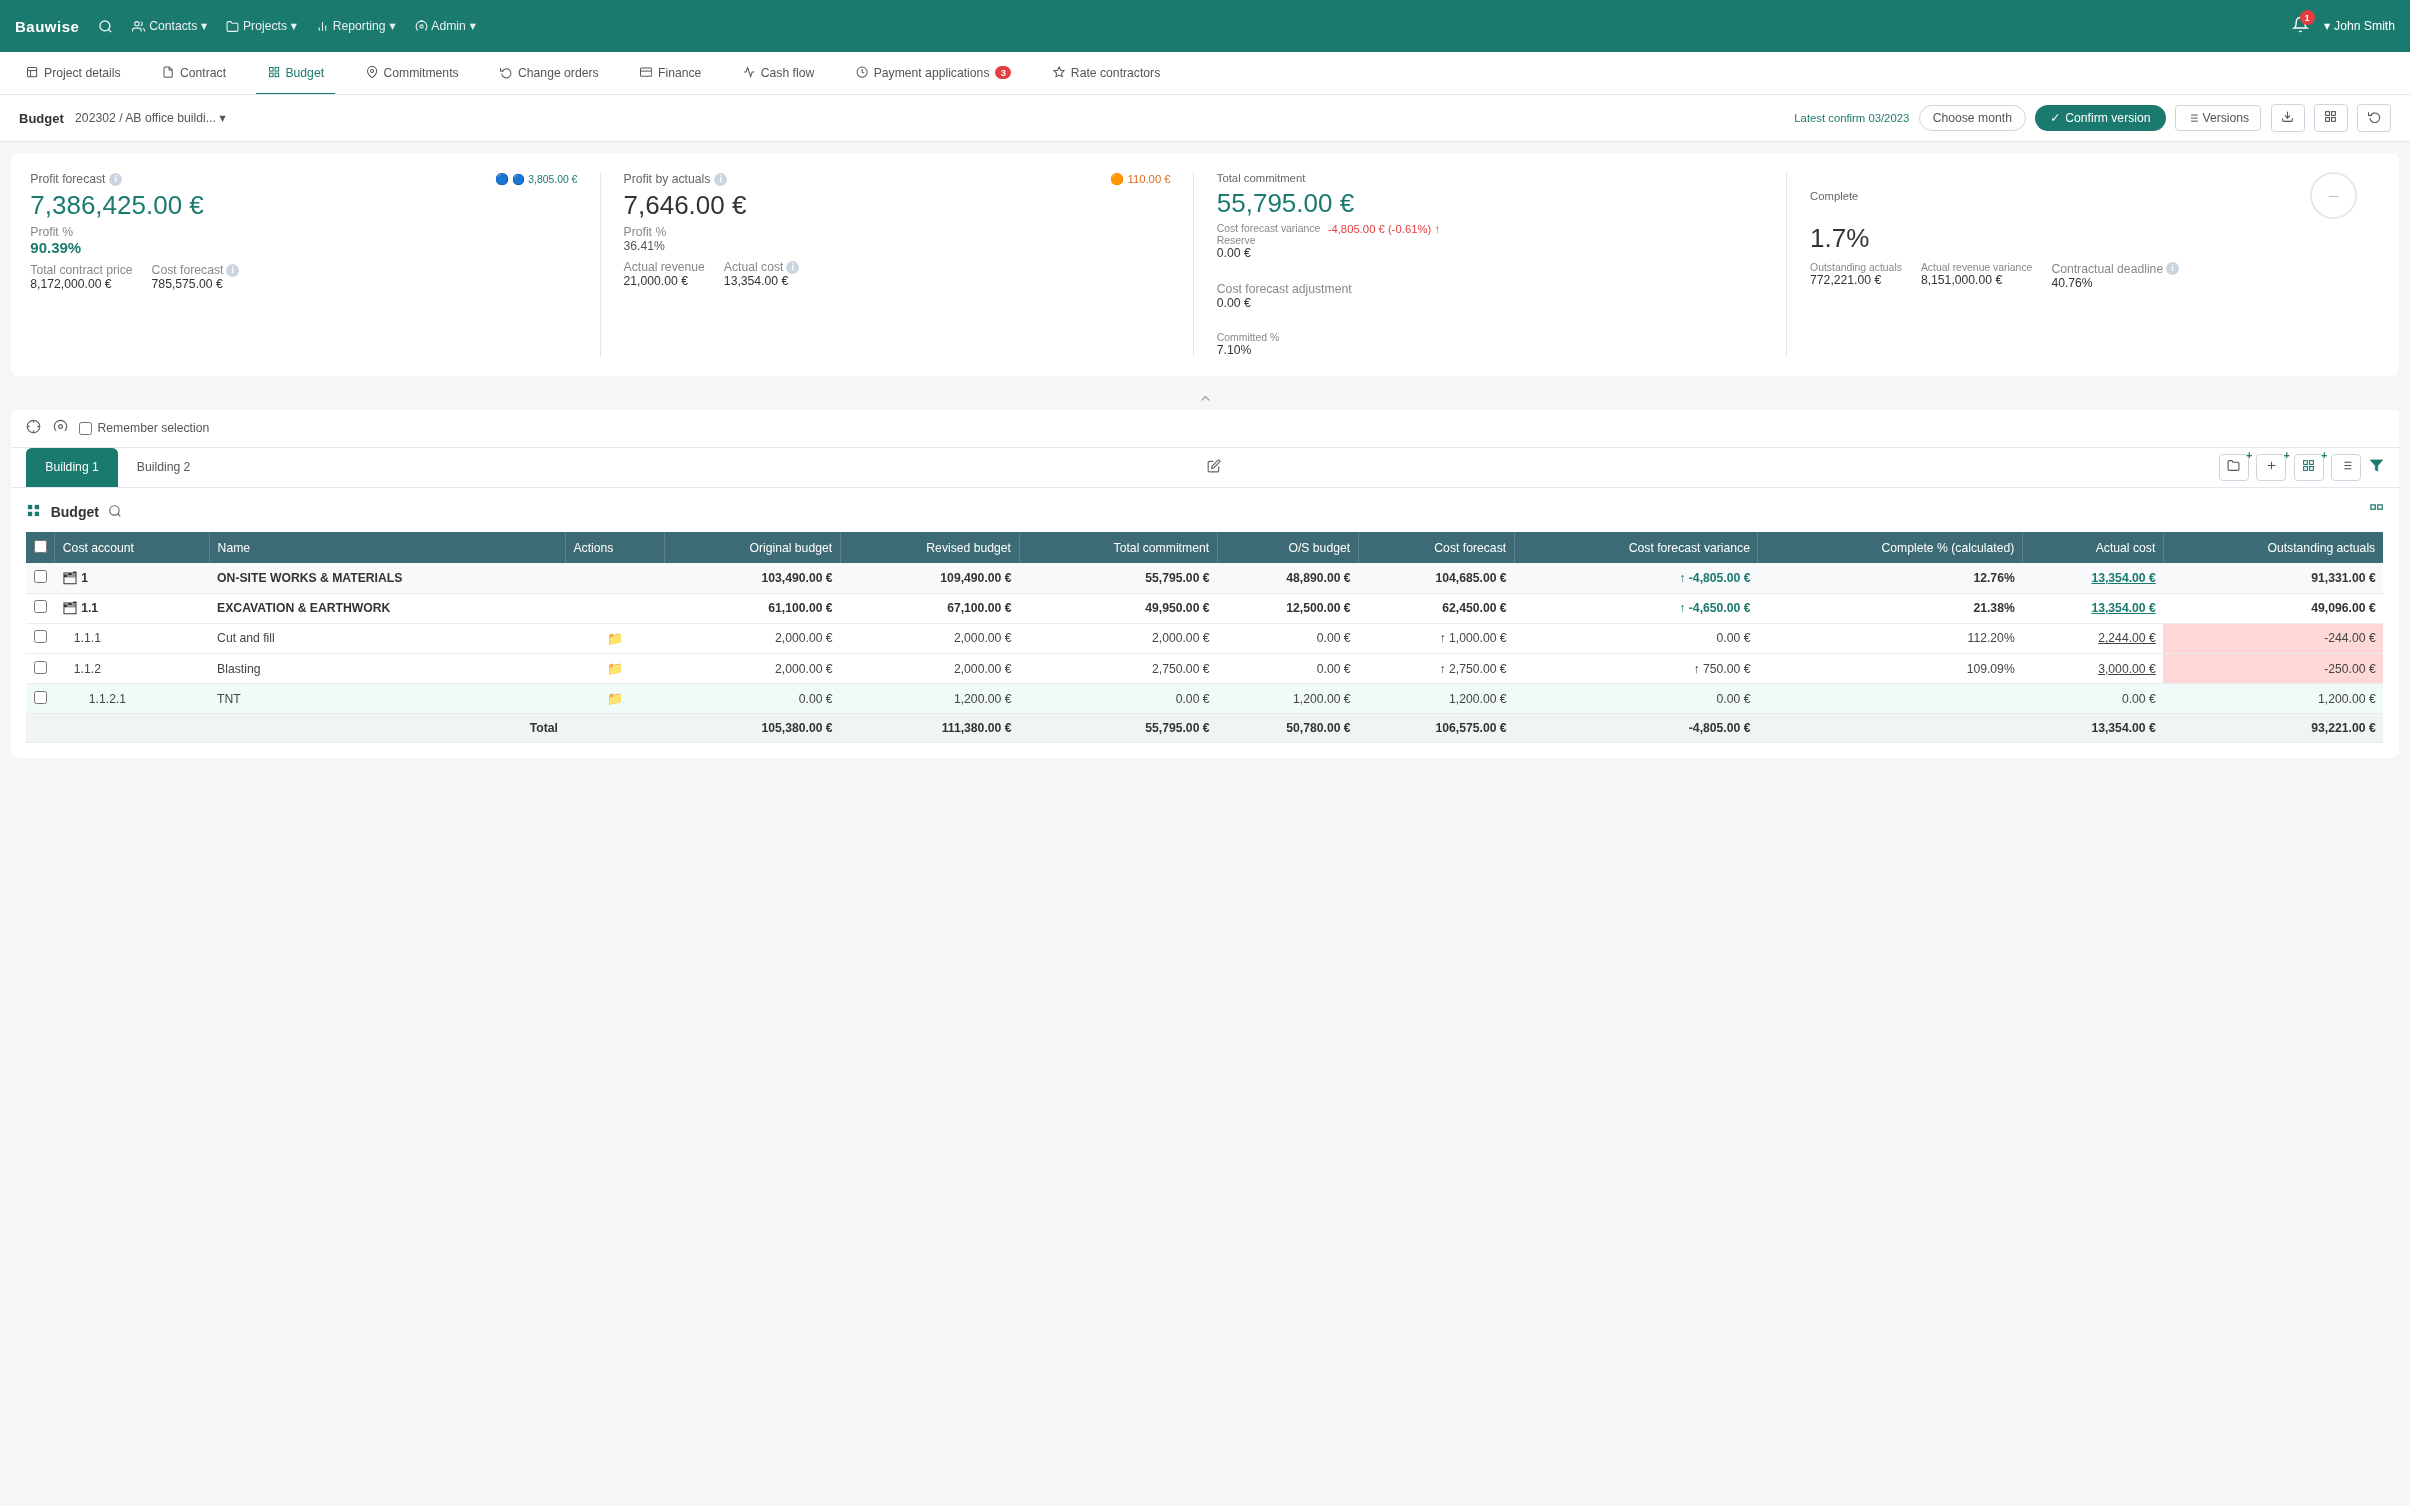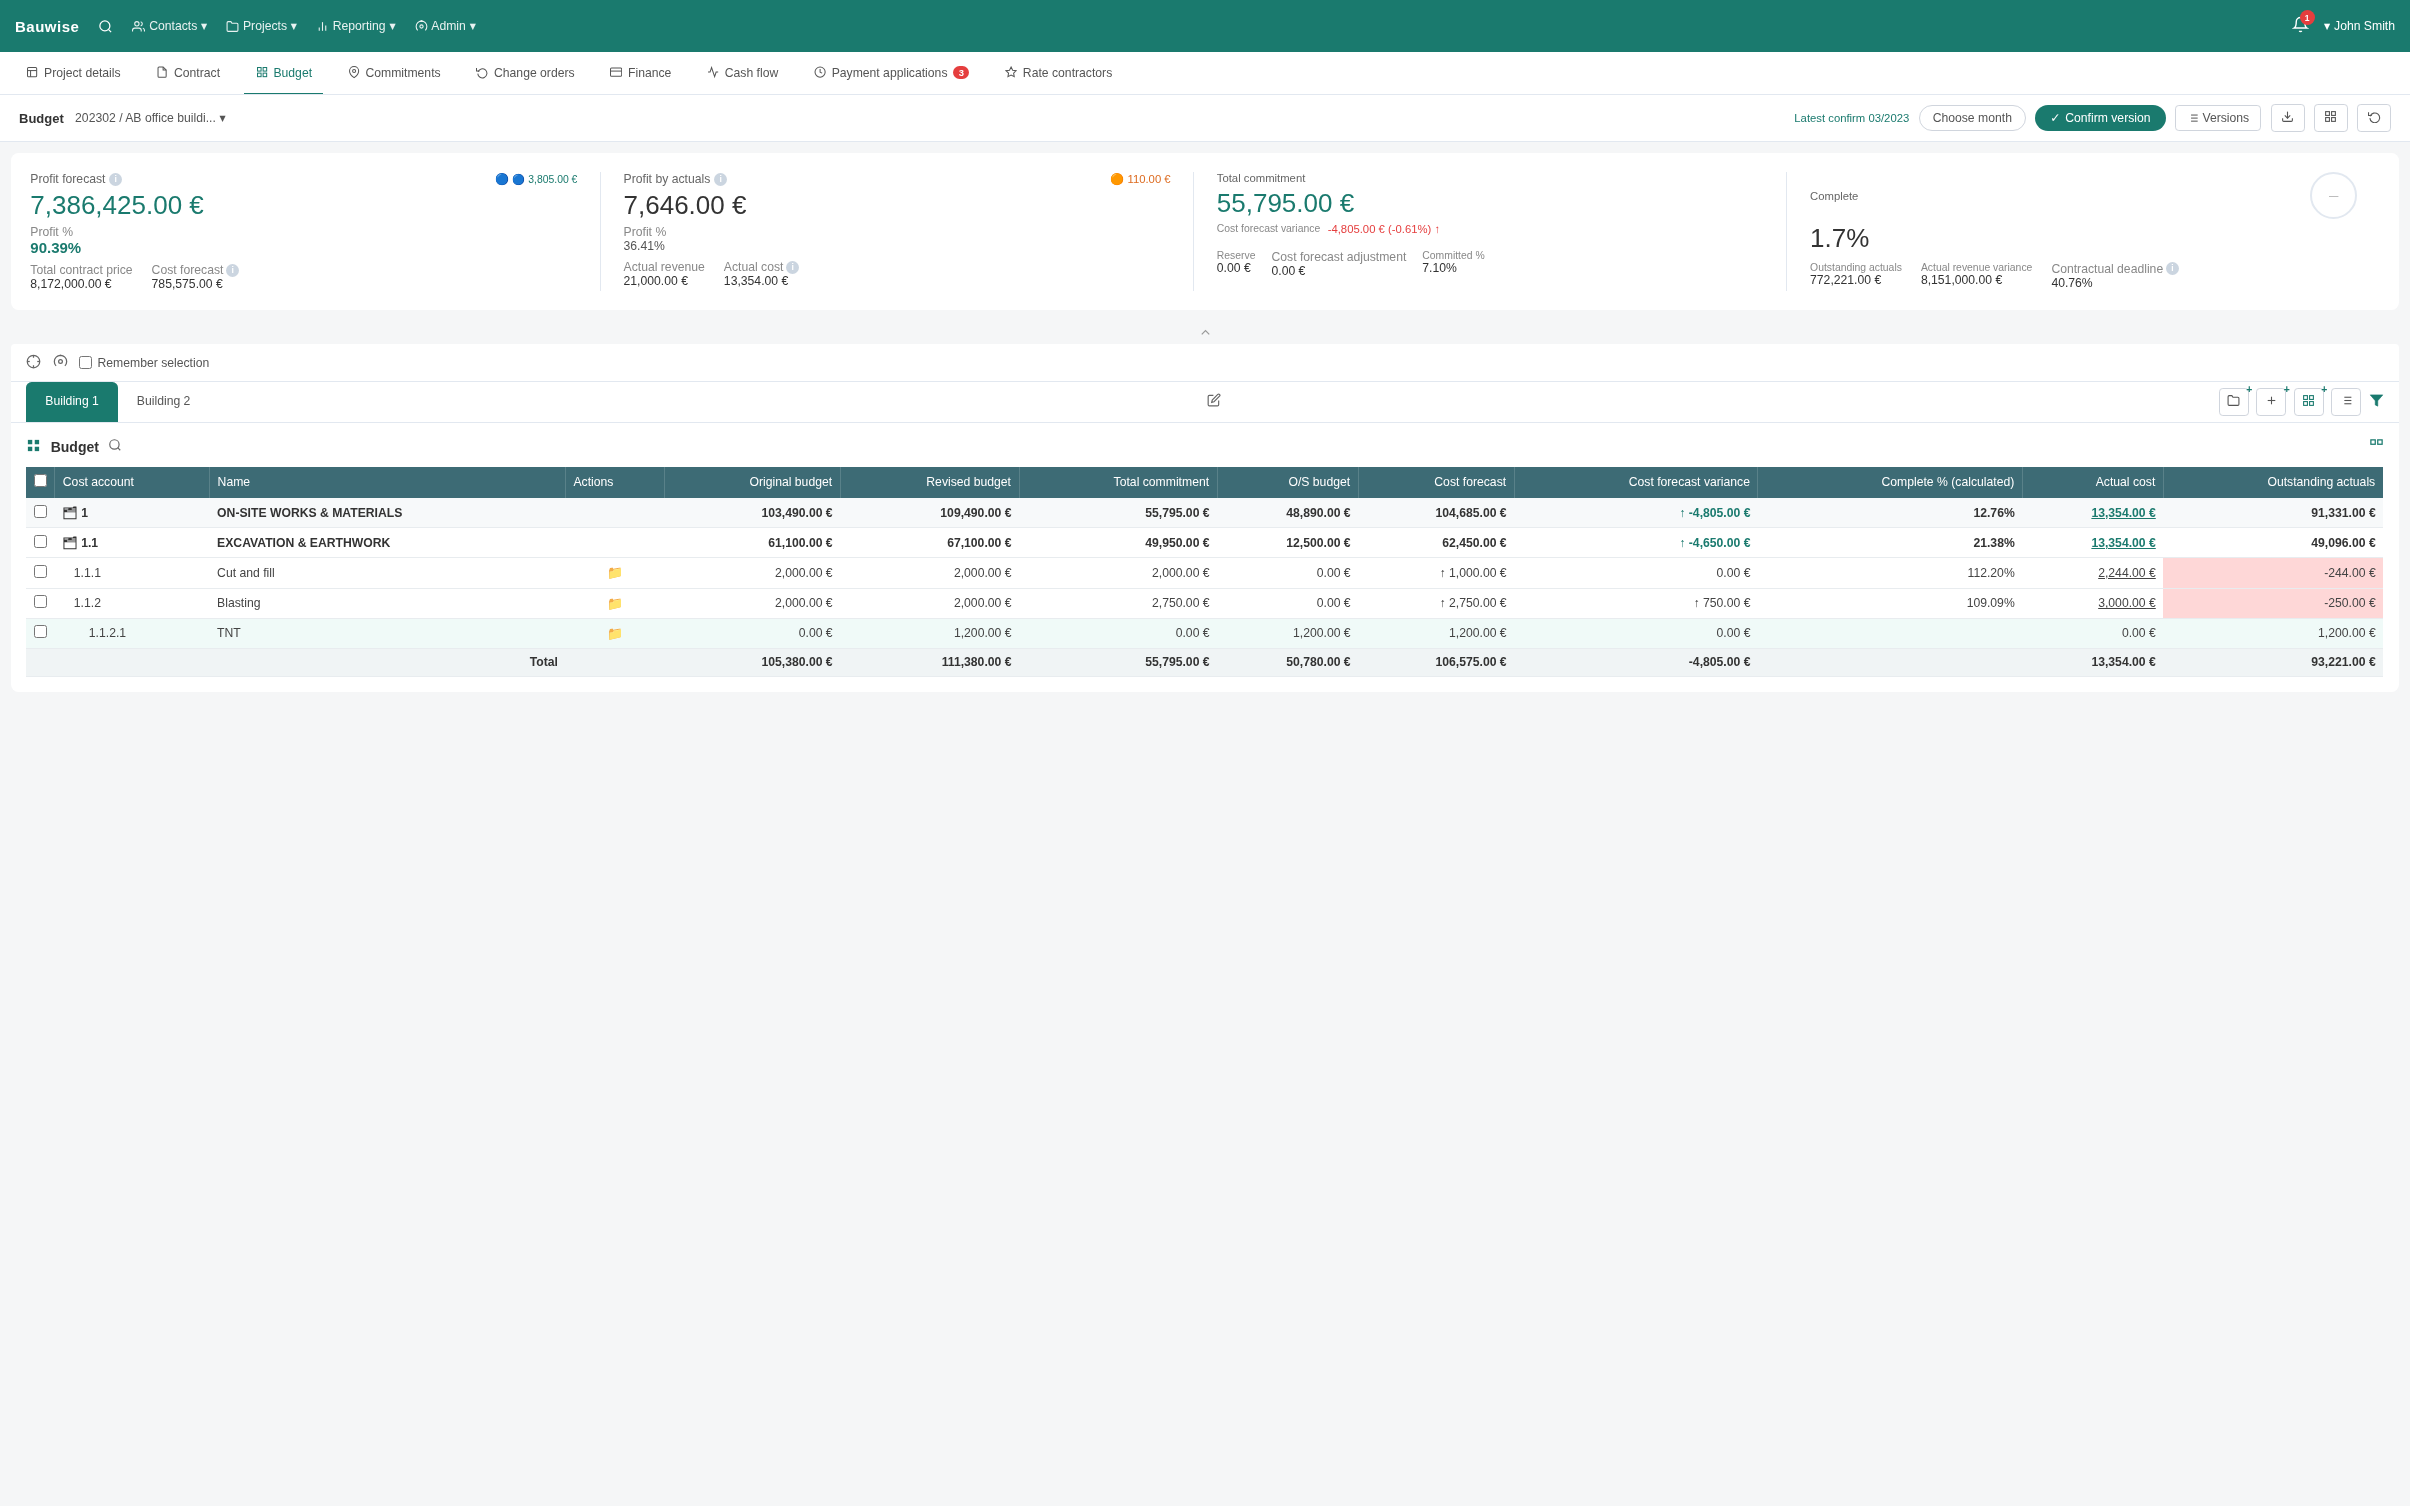--- a/index.html
+++ b/index.html
@@ -9,21 +9,21 @@
     .top-nav { background: #1a7a6e; display: flex; align-items: center; height: 52px; padding: 0 15px; gap: 19px; }
     .nav-logo { color: white; font-weight: 700; font-size: 15px; letter-spacing: 0.5px; }
     .nav-search { color: rgba(255,255,255,0.8); cursor: pointer; display: flex; align-items: center; gap: 4.7px; }
     .nav-item { color: rgba(255,255,255,0.9); cursor: pointer; display: flex; align-items: center; gap: 3.8px; font-size: 12.2px; }
     .nav-right { margin-left: auto; display: flex; align-items: center; gap: 15px; }
     .nav-bell { position: relative; color: rgba(255,255,255,0.9); cursor: pointer; }
     .nav-bell-badge { position: absolute; top: -5.6px; right: -5.6px; background: #e53e3e; color: white; border-radius: 50%; width: 15px; height: 15px; font-size: 8.5px; display: flex; align-items: center; justify-content: center; font-weight: 700; }
     .nav-user { color: white; cursor: pointer; display: flex; align-items: center; gap: 3.8px; font-size: 12.2px; }
 
     
-    .tab-bar { background: white; display: flex; align-items: center; height: 43px; padding: 0 15px; border-bottom: 0.9px solid #e2e8f0; gap: 13px; }
+    .tab-bar { background: white; display: flex; align-items: center; height: 43px; padding: 0 15px; border-bottom: 0.9px solid #e2e8f0; gap: 19px; }
     .tab-item { display: flex; align-items: center; gap: 5.6px; padding: 0 11.3px; height: 100%; cursor: pointer; color: #555; font-size: 12.2px; border-bottom: 1.9px solid transparent; white-space: nowrap; }
     .tab-item.active { color: #1a7a6e; border-bottom: 1.9px solid #1a7a6e; font-weight: 500; }
     .tab-badge { background: #e53e3e; color: white; border-radius: 9.4px; padding: 0.9px 5.6px; font-size: 9.4px; font-weight: 700; }
 
     
     .breadcrumb-bar { background: white; display: flex; align-items: center; height: 47px; padding: 0 19px; border-bottom: 0.9px solid #e2e8f0; gap: 11.3px; }
     .breadcrumb-title { font-weight: 600; font-size: 13px; color: #333; }
     .breadcrumb-path { color: #555; font-size: 12.2px; display: flex; align-items: center; gap: 3.8px; cursor: pointer; }
     .bc-right { margin-left: auto; display: flex; align-items: center; gap: 9.4px; }
     .confirm-link { color: #1a7a6e; font-size: 11.3px; text-decoration: none; cursor: pointer; }
@@ -348,21 +348,21 @@
 
   <div class="summary-card">
     <div class="card-header">
       <span class="card-label">Total commitment</span>
     </div>
     <div class="card-big-value">55,795.00 €</div>
     <div style="display:flex; gap:7.5px; align-items:center; margin-top:3.8px;">
       <span class="card-sub-label">Cost forecast variance</span>
       <span class="variance-negative">-4,805.00 € (-0.61%) ↑</span>
     </div>
-    <div style="display:flex; gap:16px; margin-top:15px;">
+    <div style="display:flex; gap:22px; margin-top:0;flex-direction:column;">
       <div>
         <div class="card-sub-label">Reserve</div>
         <div class="card-sub-value">0.00 €</div>
       </div>
       <div>
         <div class="card-sub-label">
           <span>Cost forecast adjustment</span>
         </div>
         <div class="card-sub-value">0.00 €</div>
       </div>

